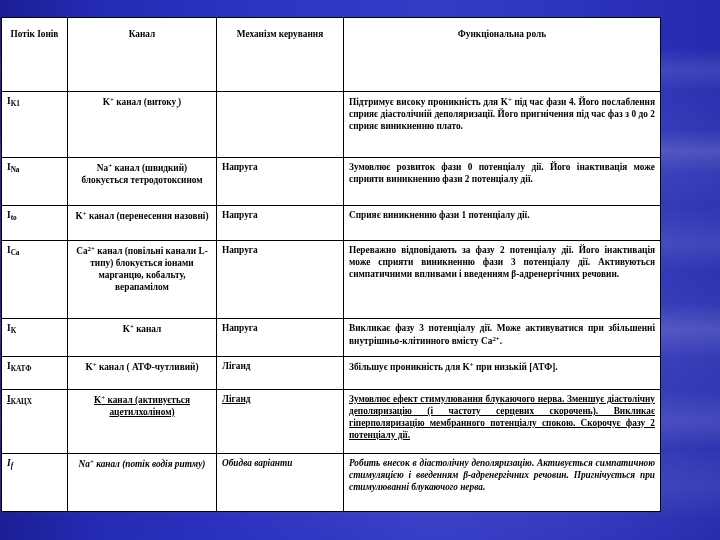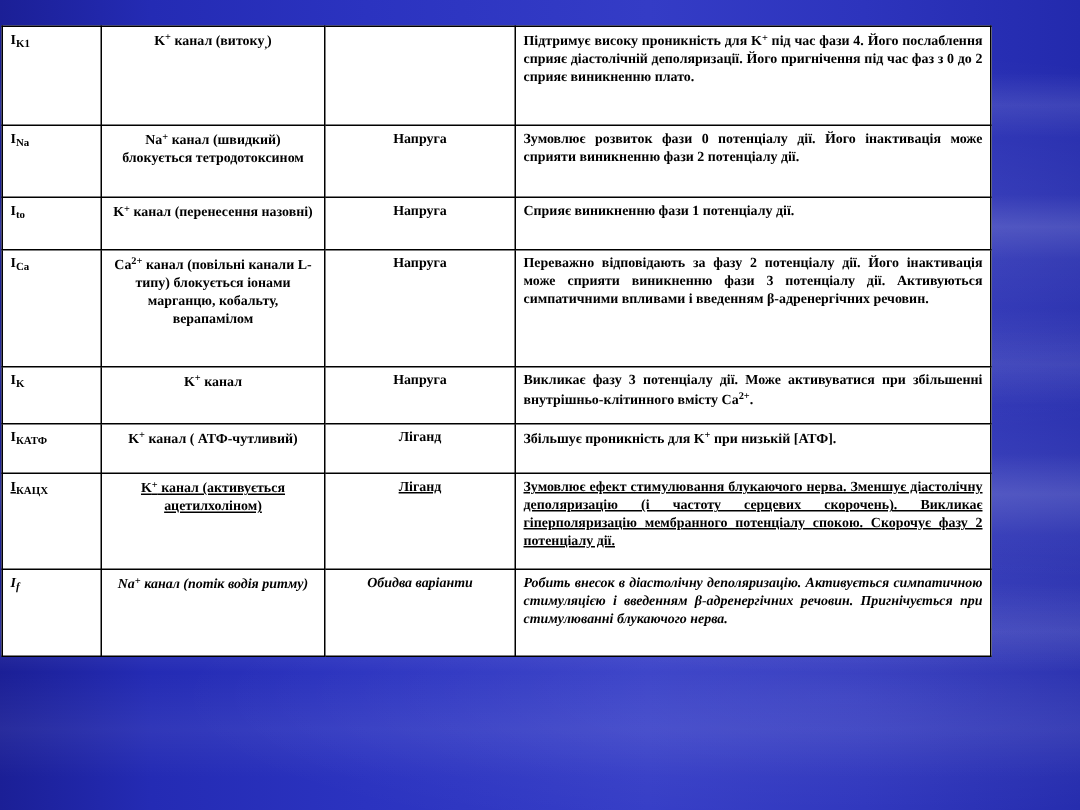--- a/index.html
+++ b/index.html
@@ -91,21 +91,20 @@
     text-align: left;
     font-weight: bold;
     padding-top: 8px;
   }
   td.c-chan {
     text-align: center;
     font-weight: bold;
     padding-top: 8px;
   }
   td.c-mech {
-    text-align: center;
     font-weight: bold;
     padding-top: 8px;
   }
   td.c-role {
     text-align: justify;
     text-justify: inter-word;
     font-weight: bold;
     padding-top: 8px;
     padding-left: 6px;
     padding-right: 6px;
@@ -133,20 +132,26 @@
 <div id="slide-bg"></div>
 
 <table id="channel-table">
   <colgroup>
     <col class="col-ion">
       <col class="col-chan">
       <col class="col-mech">
       <col class="col-role">
   </colgroup>
   <tbody>
+    <tr class="head">
+      <td>Потік Іонів</td>
+      <td>Канал</td>
+      <td>Механізм керування</td>
+      <td>Функціональна роль</td>
+    </tr>
 
     <tr class="rh-1">
       <td class="c-ion"><span><span>I</span><sub>K1</sub></span></td>
       <td class="c-chan"><span>K<sup>+</sup> канал (витоку<sub>,</sub>)</span></td>
       <td class="c-mech"></td>
       <td class="c-role">Підтримує високу проникність для K<sup>+</sup> під час фази 4. Його послаблення сприяє діастолічній деполяризації. Його пригнічення під час фаз з 0 до 2 сприяє виникненню плато.</td>
     </tr>
 
     <tr class="rh-2">
       <td class="c-ion"><span><span>I</span><sub>Na</sub></span></td>

